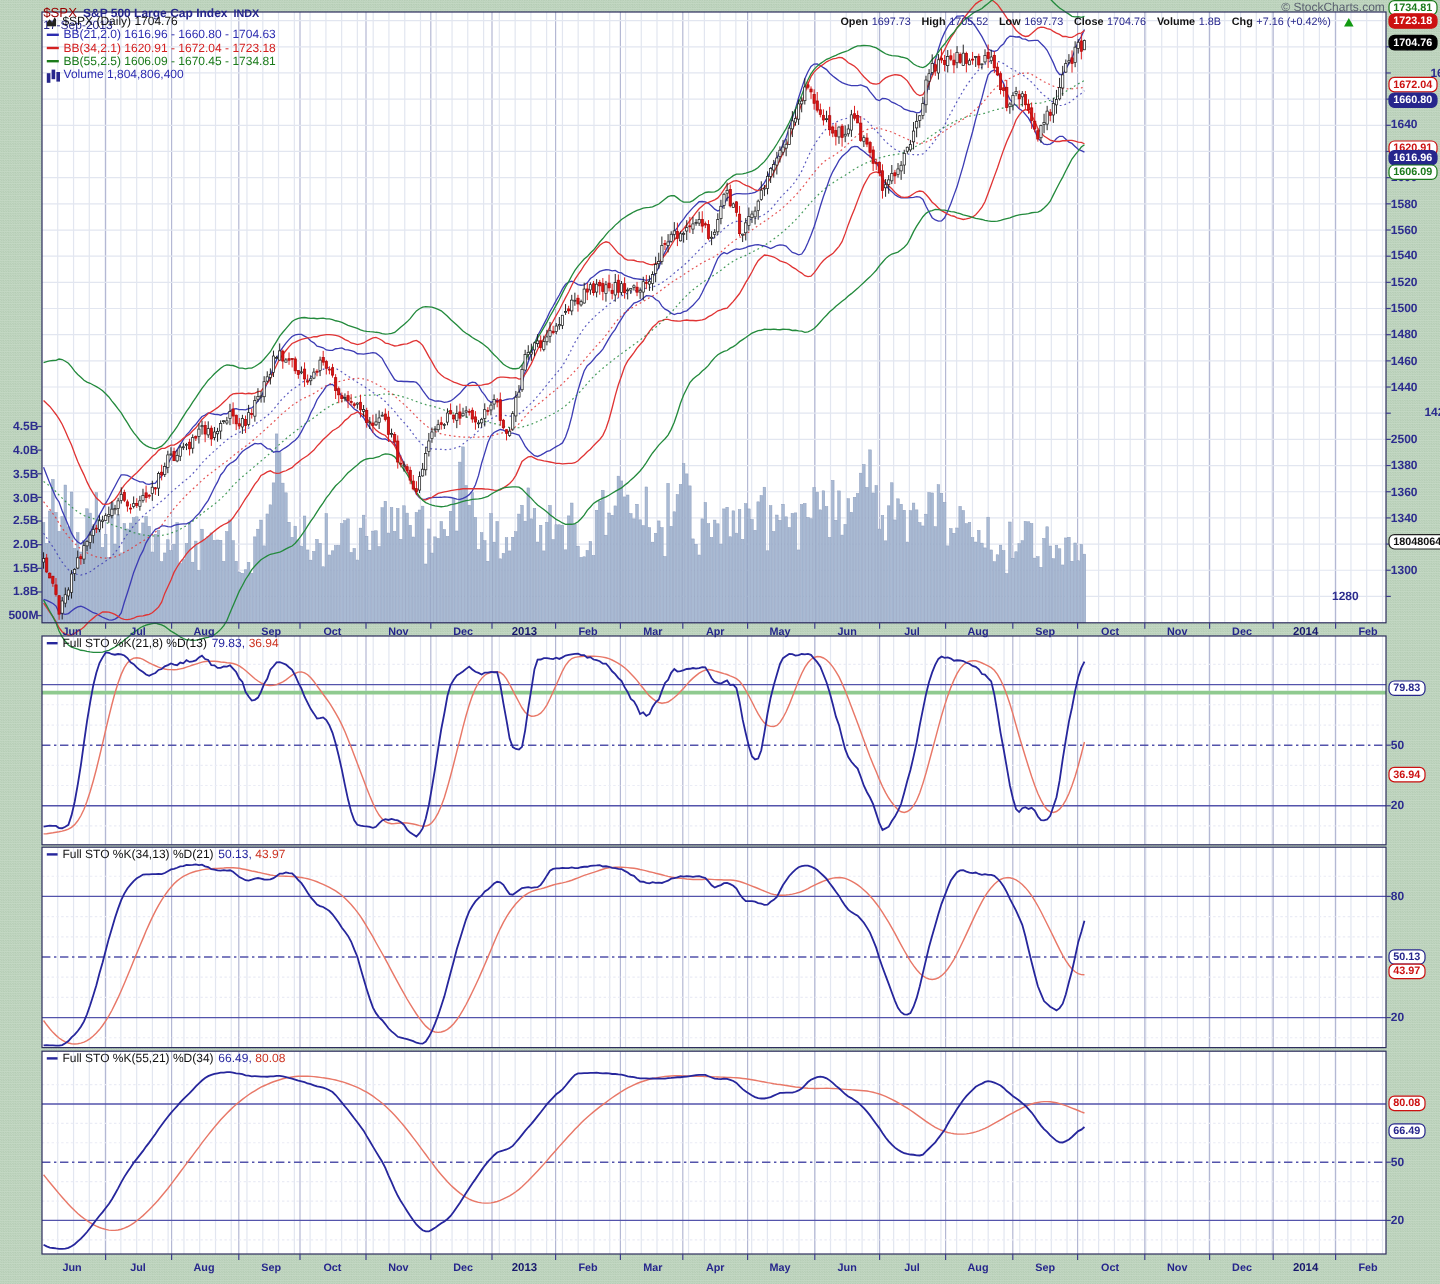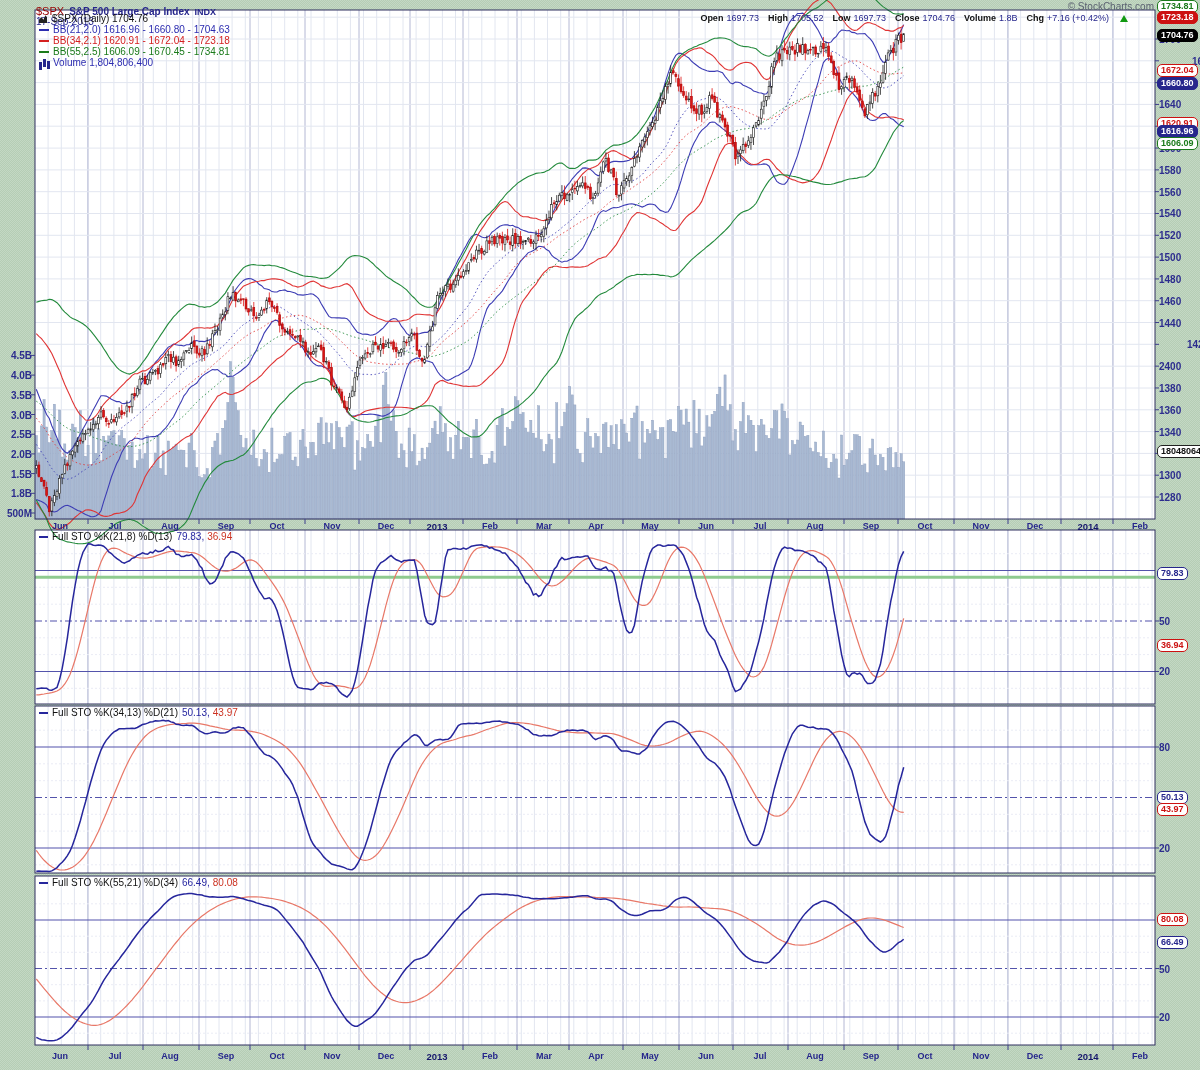--- a/index.html
+++ b/index.html
@@ -1664,27 +1664,27 @@
         <span class="q-pair"><span class="q-label">Chg</span><span class="q-value">+7.16 (+0.42%)</span></span>
         <span id="chg-up-triangle"></span>
       </div>
     <div id="legend">
         <div class="lg-row"><span class="lg-charticon"></span><span style="color: rgb(17, 17, 17);">$SPX (Daily) 1704.76</span></div>
         <div class="lg-row"><span class="lg-line" style="border-top-color: rgb(44, 44, 176);"></span><span style="color: rgb(44, 44, 176);">BB(21,2.0) 1616.96 - 1660.80 - 1704.63</span></div>
         <div class="lg-row"><span class="lg-line" style="border-top-color: rgb(212, 32, 32);"></span><span style="color: rgb(212, 32, 32);">BB(34,2.1) 1620.91 - 1672.04 - 1723.18</span></div>
         <div class="lg-row"><span class="lg-line" style="border-top-color: rgb(26, 122, 26);"></span><span style="color: rgb(26, 122, 26);">BB(55,2.5) 1606.09 - 1670.45 - 1734.81</span></div>
         <div class="lg-row"><span class="lg-bars"></span><span style="color: rgb(44, 44, 176);">Volume 1,804,806,400</span></div>
       </div>
-  <div class="axlab" style="left: 1159px; top: 492.01px;">1280</div>
+  <div class="axlab" style="left: 1110px; top: 492.01px;">1280</div>
       <div class="axlab" style="left: 1159px; top: 470.2px;">1300</div>
       <div class="axlab" style="left: 1159px; top: 448.39px;">1320</div>
       <div class="axlab" style="left: 1159px; top: 426.58px;">1340</div>
       <div class="axlab" style="left: 1159px; top: 404.77px;">1360</div>
       <div class="axlab" style="left: 1159px; top: 382.96px;">1380</div>
-      <div class="axlab" style="left: 1159px; top: 361.15px;">2400</div>
+      <div class="axlab" style="left: 1159px; top: 361.15px;">2500</div>
       <div class="axlab" style="left: 1159px; top: 339.34px; padding-left: 28px;">1420</div>
       <div class="axlab" style="left: 1159px; top: 317.53px;">1440</div>
       <div class="axlab" style="left: 1159px; top: 295.72px;">1460</div>
       <div class="axlab" style="left: 1159px; top: 273.91px;">1480</div>
       <div class="axlab" style="left: 1159px; top: 252.1px;">1500</div>
       <div class="axlab" style="left: 1159px; top: 230.29px;">1520</div>
       <div class="axlab" style="left: 1159px; top: 208.48px;">1540</div>
       <div class="axlab" style="left: 1159px; top: 186.67px;">1560</div>
       <div class="axlab" style="left: 1159px; top: 164.86px;">1580</div>
       <div class="axlab" style="left: 1159px; top: 143.05px;">1600</div>

